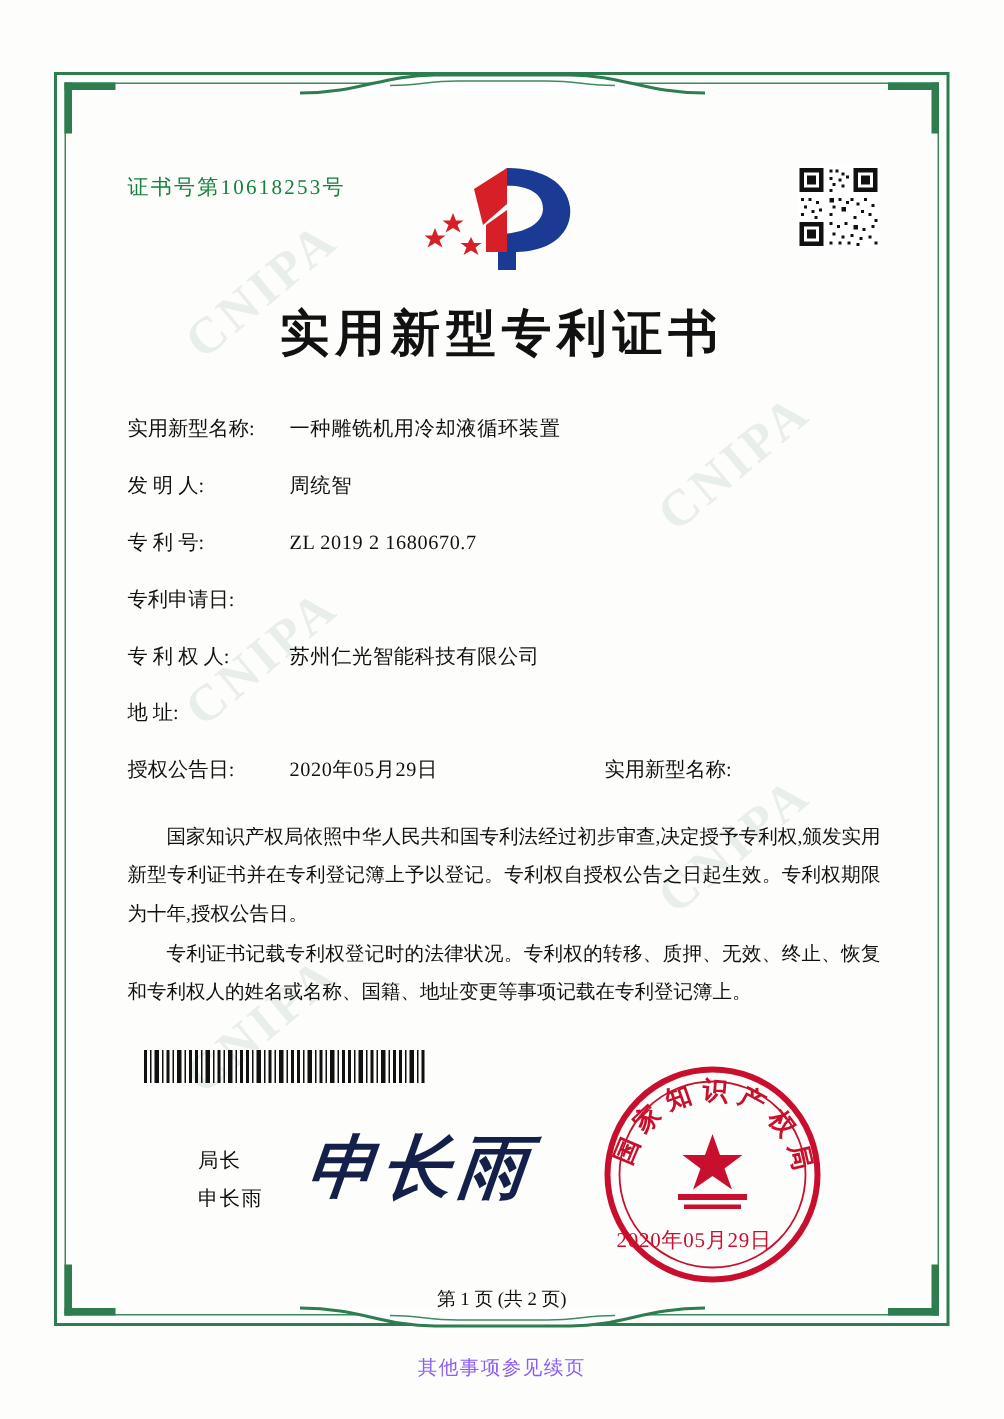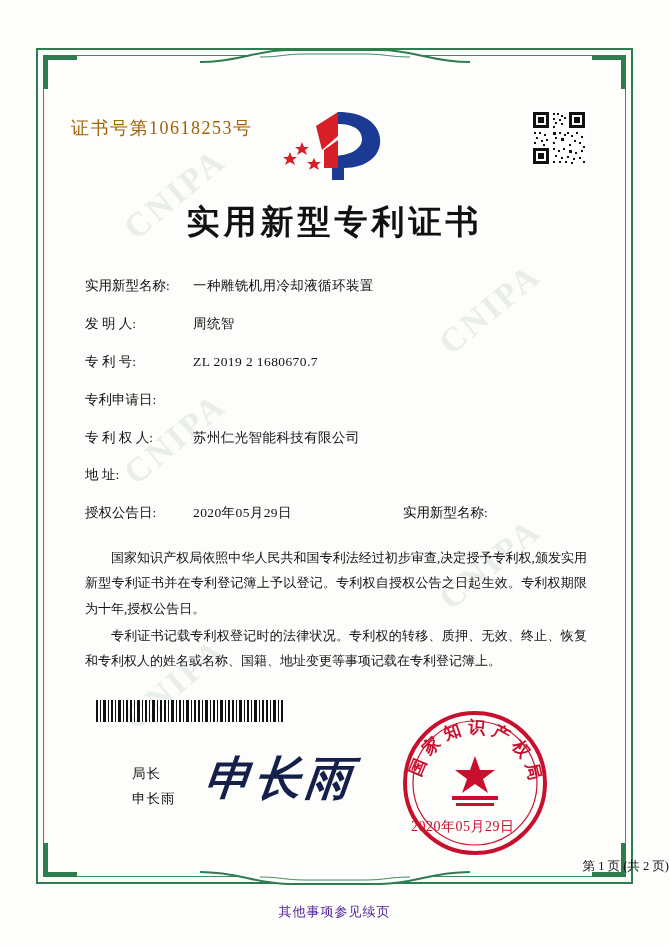--- a/index.html
+++ b/index.html
@@ -77,25 +77,25 @@
   }
   .wm1 { left: 115px; top: 175px; }
   .wm2 { left: 430px; top: 290px; }
   .wm3 { left: 115px; top: 420px; }
   .wm4 { left: 430px; top: 545px; }
   .wm5 { left: 115px; top: 665px; }
 
   
   .cert-no {
     position: absolute;
-    left: 71px;
+    left: 85px;
     top: 116px;
-    font-size: 18px;
+    font-size: 14px;
     letter-spacing: 1.5px;
-    color: #a16207;
+    color: #15803d;
   }
 
   
   .qr {
     position: absolute;
     right: 82px;
     top: 110px;
     width: 56px;
     height: 56px;
   }
@@ -218,32 +218,32 @@
     letter-spacing: 0.5px;
     font-family: "Liberation Serif", serif;
   }
 
   
   .page-no {
     position: absolute;
     left: 0;
     top: 858px;
     width: 669px;
-    text-align: right;
+    text-align: center;
     font-size: 12.5px;
     color: #111;
   }
   .footer-note {
     position: absolute;
     left: 0;
     top: 903px;
     width: 669px;
     text-align: center;
     font-size: 13px;
-    color: #4c1d95;
+    color: #8b5cf6;
     letter-spacing: 1px;
   }
 </style>
 </head>
 <body>
 
 <div class="page">
 
   <div class="watermark wm1">CNIPA</div>
   <div class="watermark wm2">CNIPA</div>

